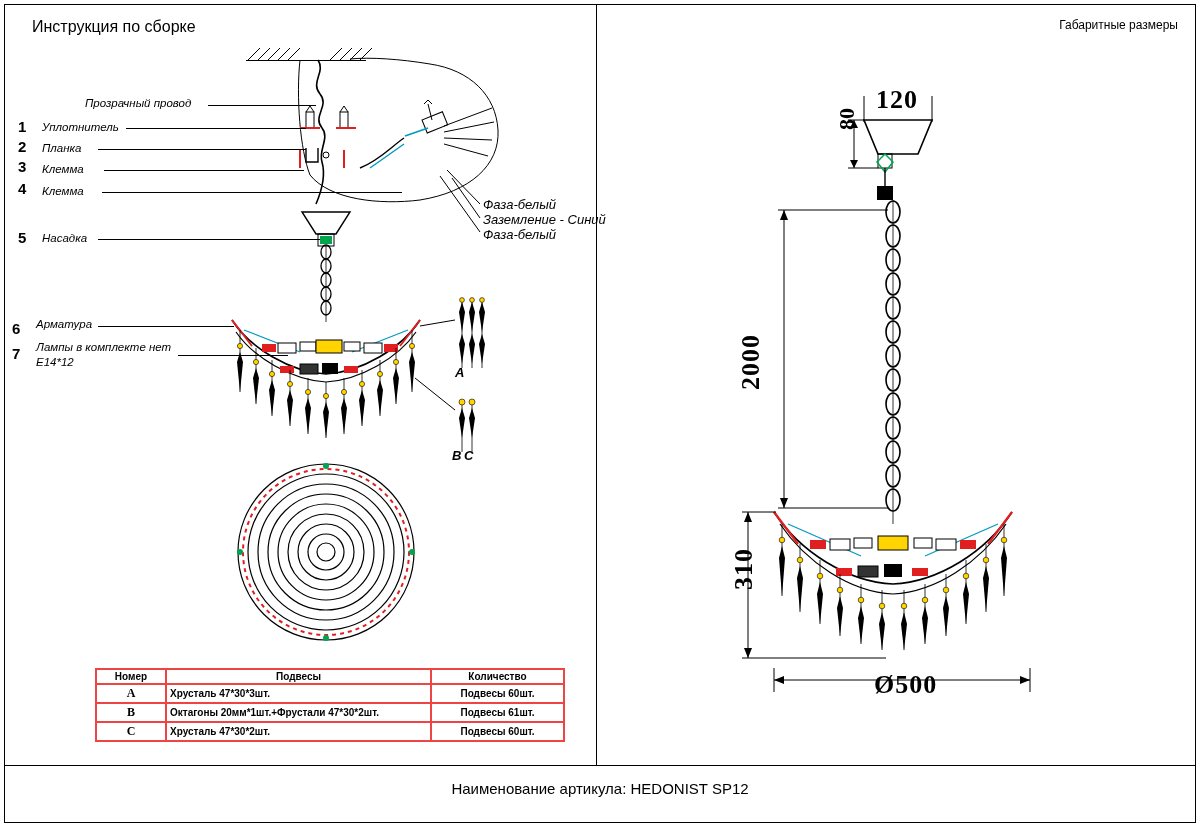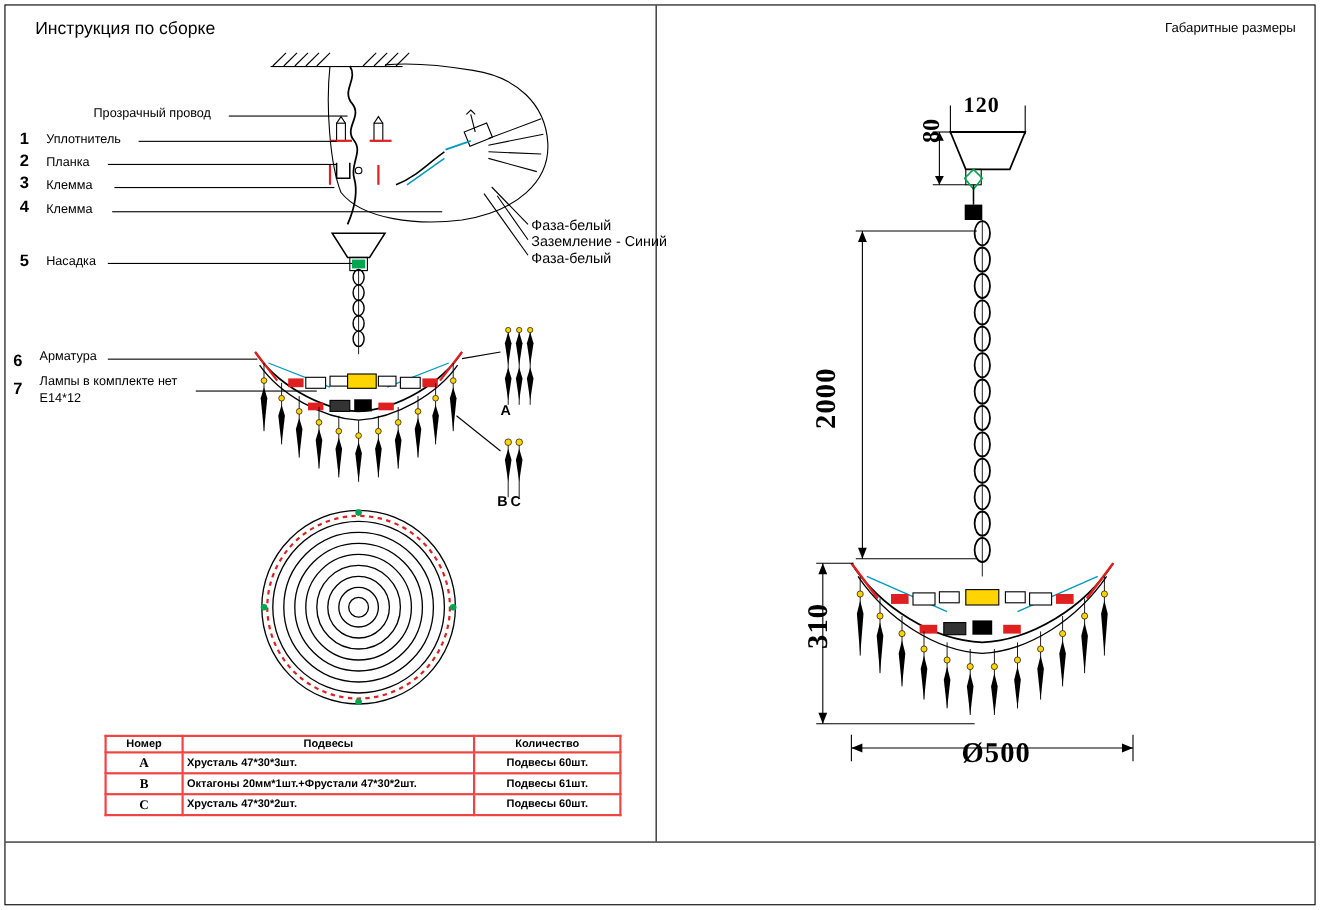--- a/index.html
+++ b/index.html
@@ -17,21 +17,21 @@
   .divider-h{position:absolute;left:5px;top:765px;width:1190px;height:1px;background:#000;}
 
   .title-left{position:absolute;left:20px;top:18px;font-size:16px;margin-left:12px;}
   .title-right{position:absolute;right:22px;top:18px;font-size:12px;}
   .footer{position:absolute;left:0;right:0;top:780px;text-align:center;font-size:15px;}
 
   
   .left-pane{position:absolute;left:0;top:0;width:596px;height:765px;}
 
   .num{position:absolute;font-weight:bold;font-size:15px;}
-  .lbl{position:absolute;font-size:11.5px;white-space:nowrap;}
+  .lbl{position:absolute;font-size:11.5px;white-space:nowrap;font-style:italic;}
   .lbl.small{font-size:13px;}
 
   .leader{position:absolute;height:1px;background:#000;}
 
   
   .ceil-line{position:absolute;left:246px;top:60px;width:120px;height:1px;background:#000;}
 
   svg{position:absolute;left:0;top:0;overflow:visible;}
 
   
@@ -40,36 +40,37 @@
   .tbl th{font-weight:bold;text-align:center;font-size:10px;}
   .tbl td.c{text-align:center;font-weight:bold;font-size:12px;font-family:"Liberation Serif",serif;}
   .tbl td.n{text-align:center;font-weight:bold;font-size:10px;}
   .tbl td.d{text-align:left;font-weight:bold;font-size:10px;}
   .col1{width:62px;}
   .col3{width:125px;}
 
   
   .right-pane{position:absolute;left:596px;top:0;width:604px;height:765px;}
   .dim{position:absolute;font-family:"Liberation Serif",serif;font-weight:bold;}
-  .dim-120{left:280px;top:85px;font-size:20px;letter-spacing:1px;}
+  .dim-120{left:280px;top:85px;font-size:26px;letter-spacing:1px;}
   .dim-80{left:238px;top:130px;font-size:22px;transform:rotate(-90deg);transform-origin:left top;}
   .dim-2000{left:140px;top:390px;font-size:26px;transform:rotate(-90deg);transform-origin:left top;letter-spacing:1px;}
   .dim-310{left:133px;top:590px;font-size:26px;transform:rotate(-90deg);transform-origin:left top;letter-spacing:1px;}
   .dim-500{left:278px;top:670px;font-size:26px;letter-spacing:1px;}
 </style>
 </head>
 <body>
 
 <div class="page">
   <div class="border-outer"></div>
   <div class="divider-v"></div>
   <div class="divider-h"></div>
 
   <div class="title-left">Инструкция по сборке</div>
   <div class="title-right">Габаритные размеры</div>
+  <div class="footer">Наименование артикула: HEDONIST SP12</div>
 
   <div class="left-pane">
 
     <div class="ceil-line"></div>
     <svg width="596" height="765">
 
       <g stroke="#000" stroke-width="1">
         <line x1="248" y1="60" x2="260" y2="48"></line>
         <line x1="258" y1="60" x2="270" y2="48"></line>
         <line x1="268" y1="60" x2="280" y2="48"></line>

